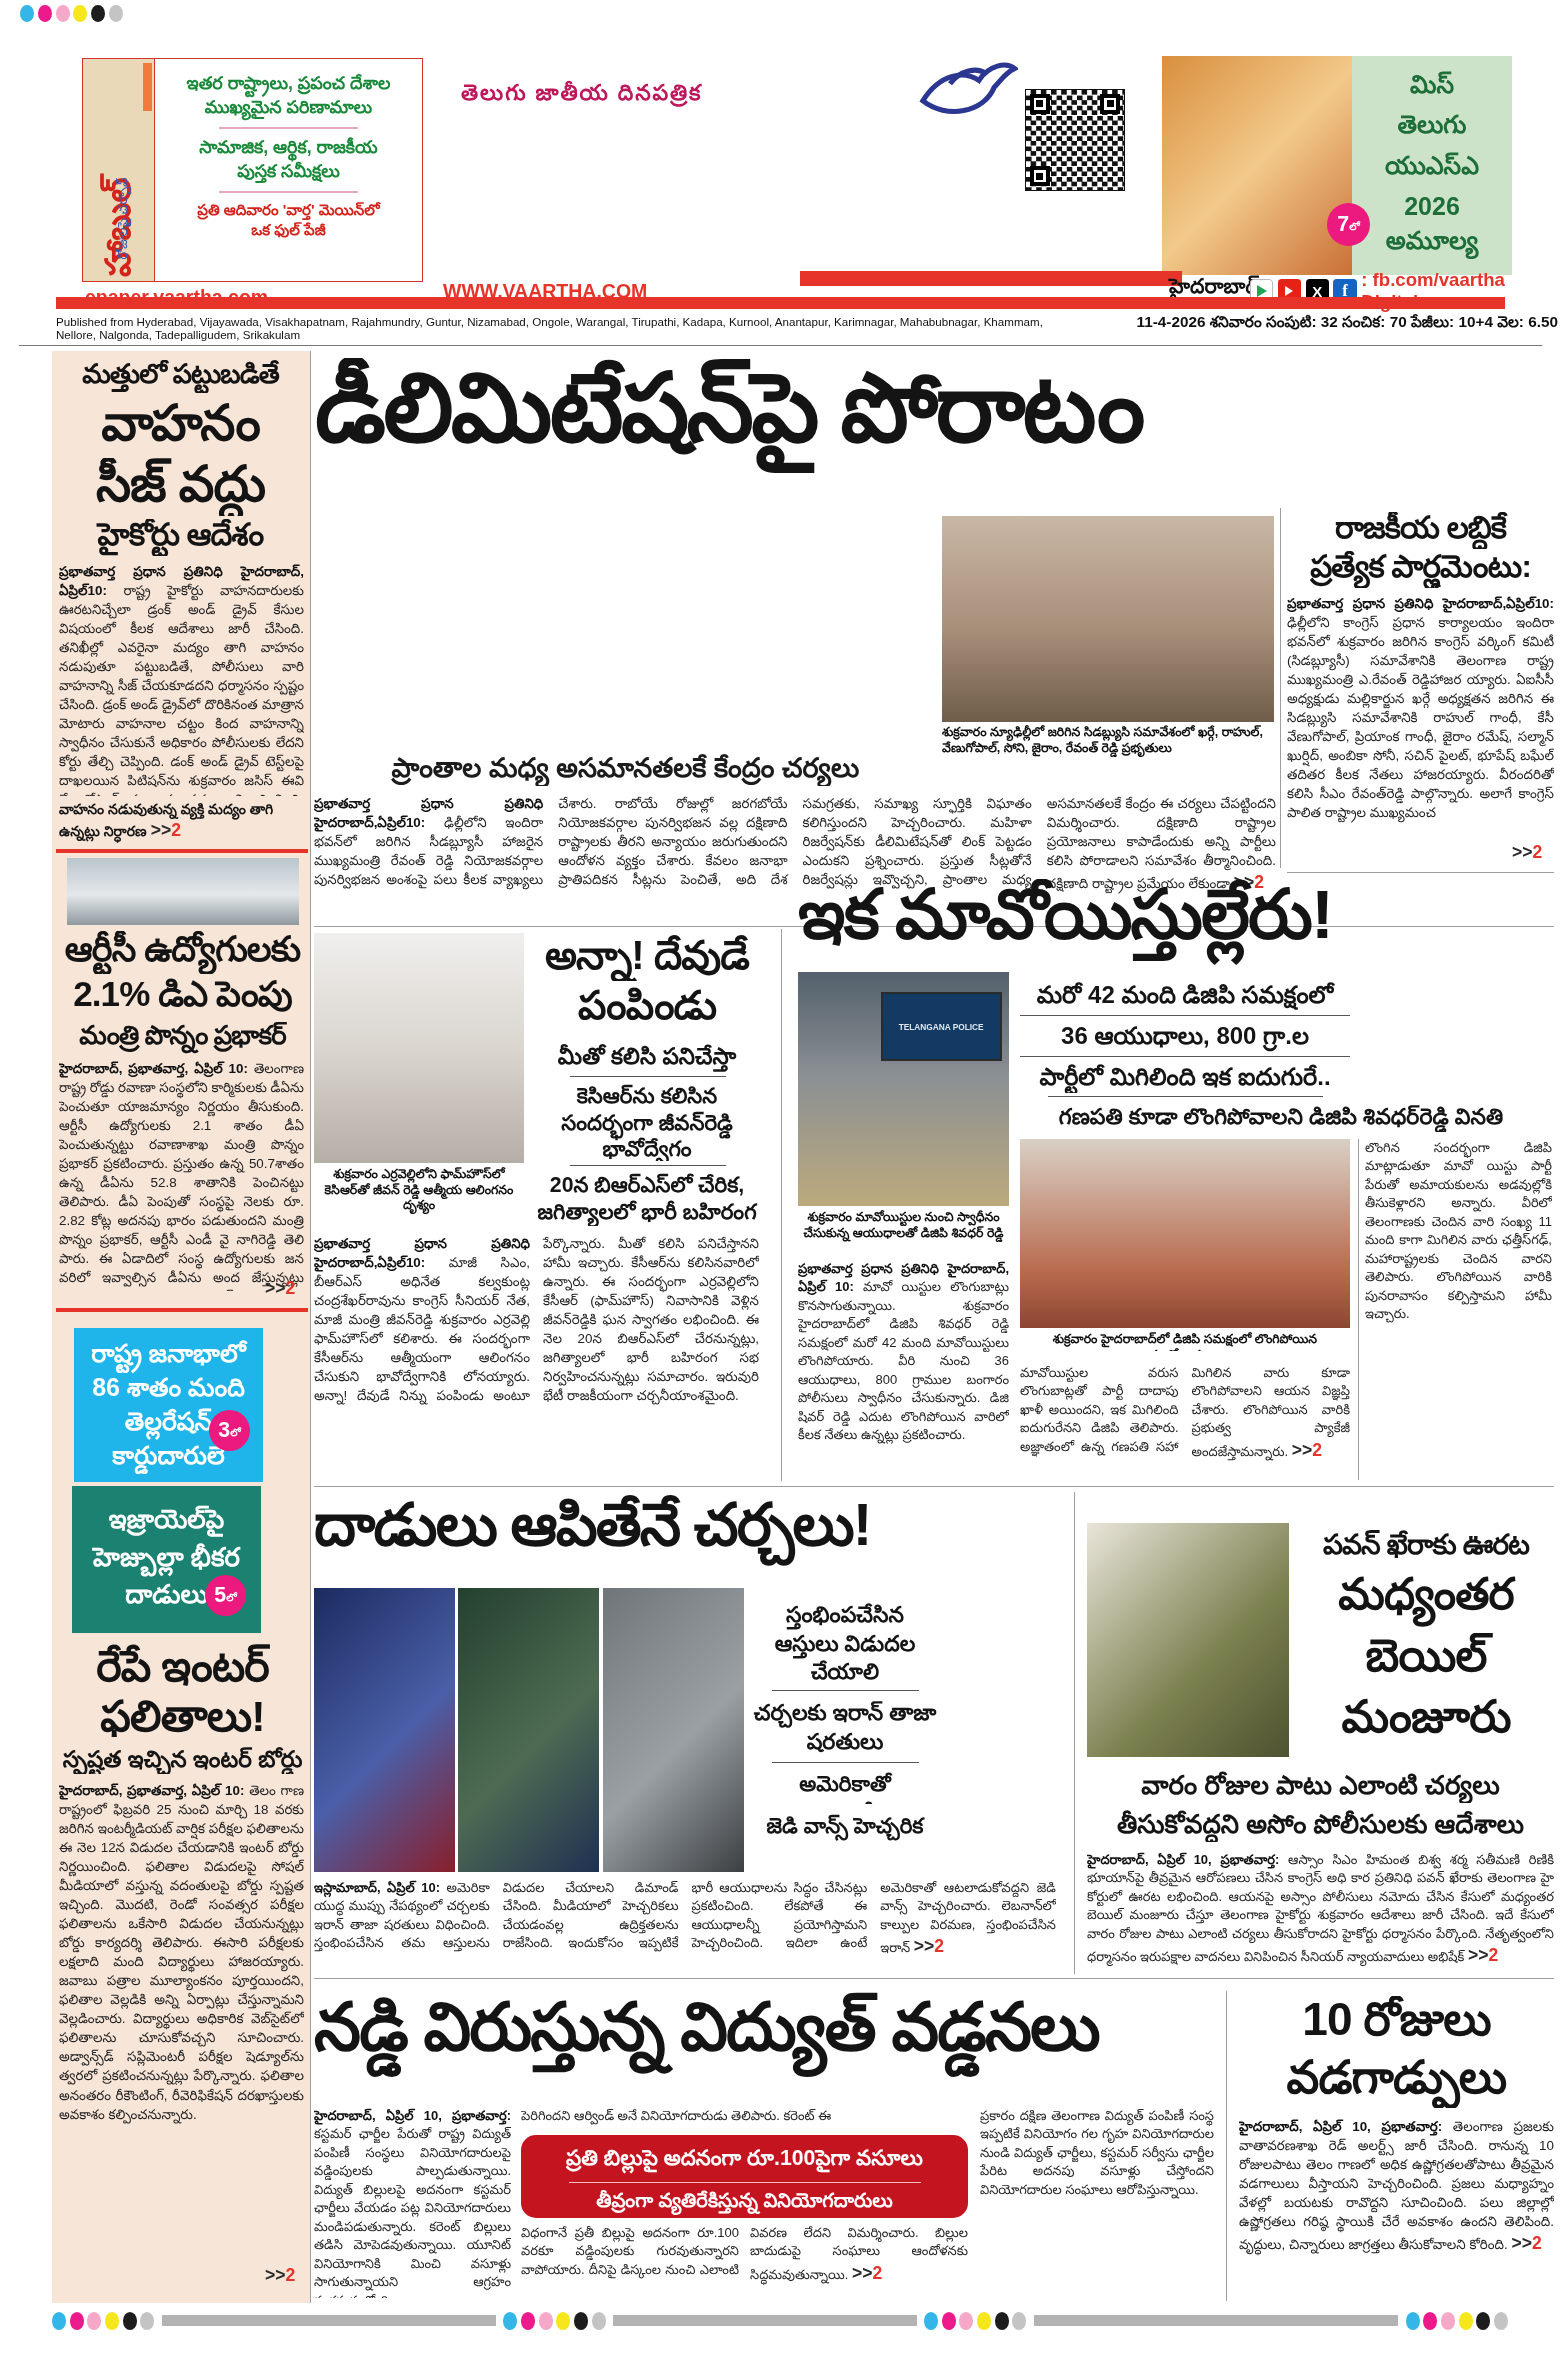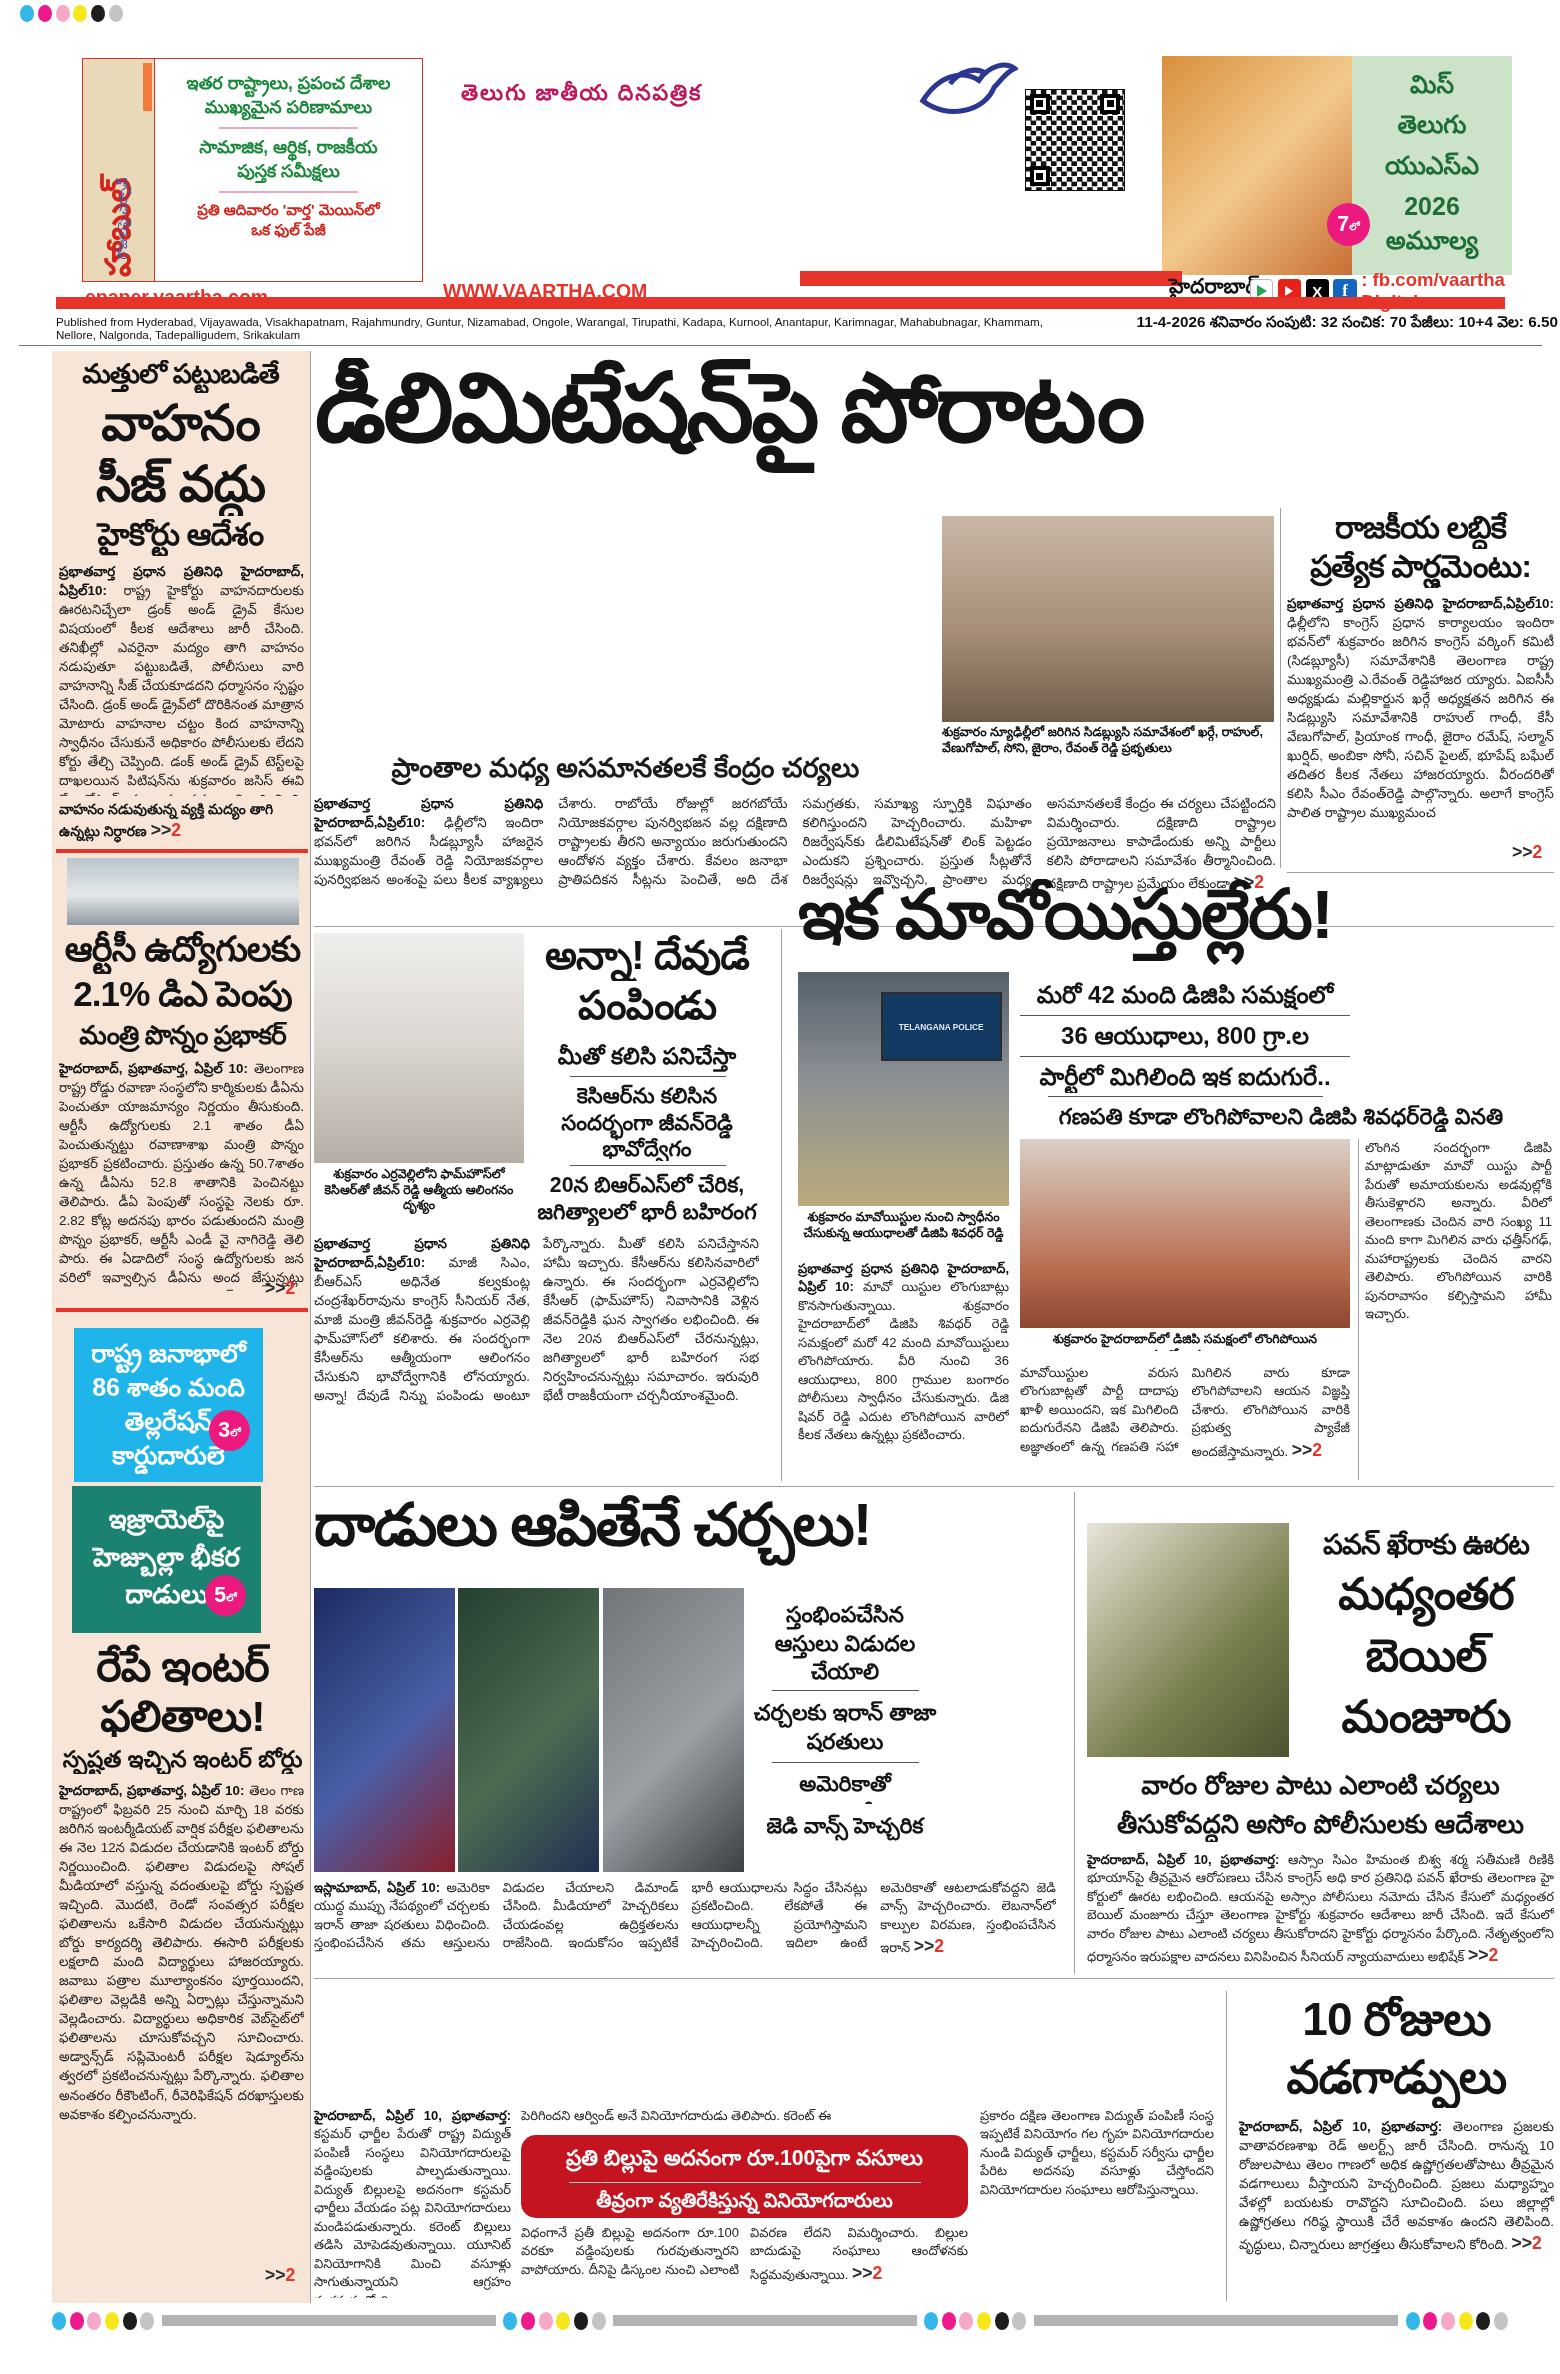--- a/index.html
+++ b/index.html
@@ -285,20 +285,21 @@
   <div class="abs b ctr clip" style="left:1087px;top:1770px;width:467px;height:33px;font-size:26px">వారం రోజుల పాటు ఎలాంటి చర్యలు</div>
   <div class="abs b ctr clip" style="left:1087px;top:1809px;width:467px;height:33px;font-size:26px">తీసుకోవద్దని అసోం పోలీసులకు ఆదేశాలు</div>
   <div class="abs body-txt" style="left:1087px;top:1851px;width:467px;height:117px;font-size:13px">
     <span class="byline">హైదరాబాద్, ఏప్రిల్ 10, ప్రభాతవార్త:</span>
     <span>ఆస్సాం సిఎం హిమంత బిశ్వ శర్మ సతీమణి రిణికి భూయాన్‌పై తీవ్రమైన ఆరోపణలు చేసిన కాంగ్రెస్ అధి కార ప్రతినిధి పవన్ ఖేరాకు తెలంగాణ హై కోర్టులో ఊరట లభించింది. ఆయనపై అస్సాం పోలీసులు నమోదు చేసిన కేసులో మధ్యంతర బెయిల్ మంజూరు చేస్తూ తెలంగాణ హైకోర్టు శుక్రవారం ఆదేశాలు జారీ చేసింది. ఇదే కేసులో వారం రోజుల పాటు ఎలాంటి చర్యలు తీసుకోరాదని హైకోర్టు ధర్మాసనం పేర్కొంది. నేతృత్వంలోని ధర్మాసనం ఇరుపక్షాల వాదనలు వినిపించిన సీనియర్ న్యాయవాదులు అభిషేక్</span>
     <span class="jump"><span class="ar">&gt;&gt;</span><span class="pg">2</span></span>
   </div>
 
   <div class="hrule" style="left:314px;top:1978px;width:1240px"></div>
 
+  <div class="abs hl clip" style="left:314px;top:1992px;width:904px;height:106px;font-size:67px;white-space:nowrap;letter-spacing:-1.9px">నడ్డి విరుస్తున్న విద్యుత్ వడ్డనలు</div>
   <div class="abs body-txt" style="left:314px;top:2107px;width:197px;height:191px;font-size:13px">
     <span class="byline">హైదరాబాద్, ఏప్రిల్ 10, ప్రభాతవార్త:</span>
     <span>కస్టమర్ ఛార్జీల పేరుతో రాష్ట్ర విద్యుత్ పంపిణీ సంస్థలు వినియోగదారులపై వడ్డింపులకు పాల్పడుతున్నాయి. విద్యుత్ బిల్లులపై అదనంగా కస్టమర్ ఛార్జీలు వేయడం పట్ల వినియోగదారులు మండిపడుతున్నారు. కరెంట్ బిల్లులు తడిసి మోపెడవుతున్నాయి. యూనిట్ వినియోగానికి మించి వసూళ్లు సాగుతున్నాయని ఆగ్రహం వ్యక్తమవుతోంది.</span>
   </div>
   <div class="abs body-txt" style="left:521px;top:2107px;width:447px;height:24px;font-size:13px">పెరిగిందని ఆర్విండ్ అనే వినియోగదారుడు తెలిపారు. కరెంట్ ఈ</div>
   <div class="abs redbox" style="left:521px;top:2135px;width:447px;height:83px;padding-top:11px">
     <div class="b" style="font-size:21.3px">ప్రతి బిల్లుపై అదనంగా రూ.100పైగా వసూలు</div>
     <div style="height:0.9px;background:rgba(255,255,255,.75);width:352px;margin:6.5px auto"></div>
     <div class="b" style="font-size:19.5px">తీవ్రంగా వ్యతిరేకిస్తున్న వినియోగదారులు</div>
   </div>

